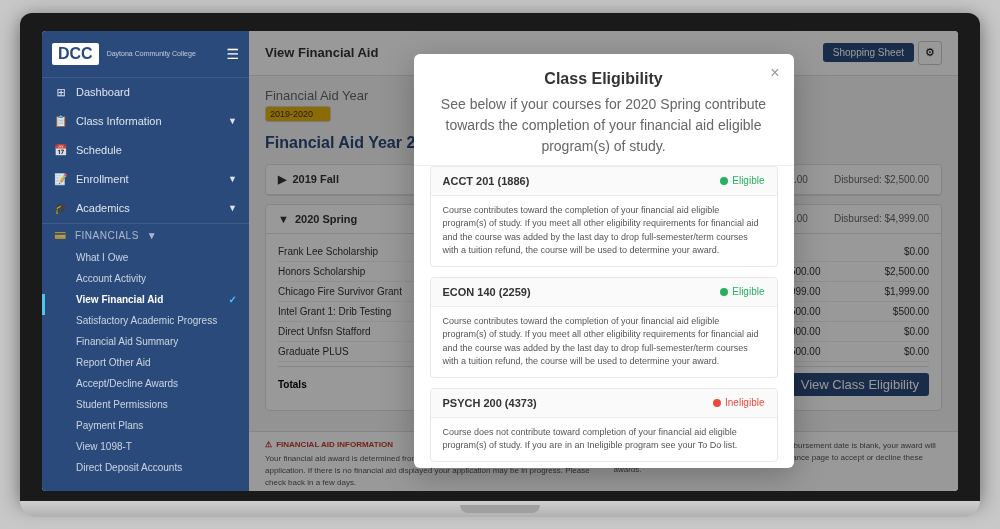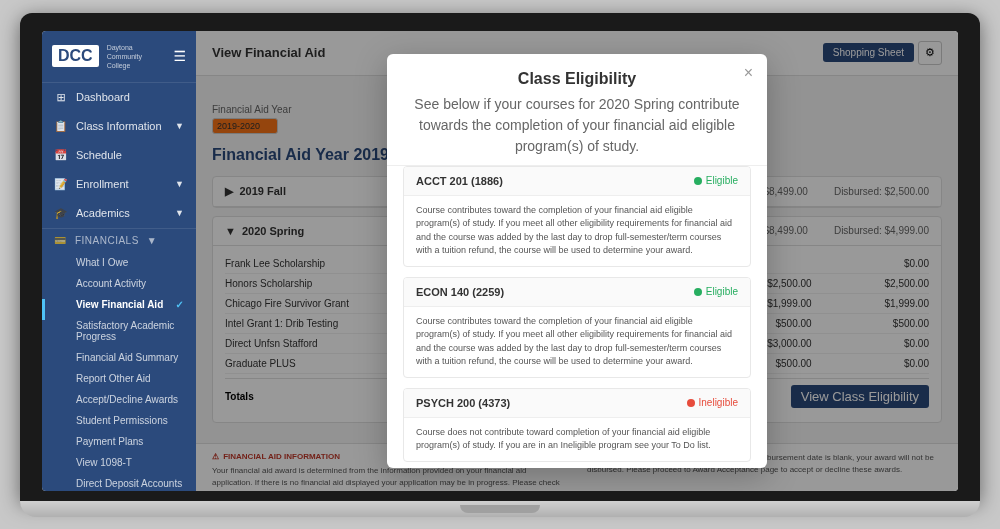--- a/index.html
+++ b/index.html
@@ -43,21 +43,21 @@
 
     .laptop-notch {
       width: 80px;
       height: 8px;
       background: #a0a0a0;
       border-radius: 0 0 8px 8px;
     }
 
     
     .sidebar {
-      width: 154px;
+      width: 207px;
       background: #2b4a7c;
       color: #fff;
       flex-shrink: 0;
       display: flex;
       flex-direction: column;
       overflow-y: auto;
     }
 
     .sidebar-logo {
       padding: 12px 10px;
@@ -182,32 +182,31 @@
     }
 
     .fa-year-header {
       display: flex;
       align-items: center;
       gap: 10px;
       margin-bottom: 12px;
     }
 
     .fa-label {
-      font-size: 10px;
+      font-size: 13px;
       color: #666;
-      margin-top: 16px;
     }
 
     .fa-select {
       font-size: 9px;
       color: #333;
       border: 1px solid #ccc;
       border-radius: 3px;
       padding: 2px 16px 2px 4px;
-      background: #f97316;
+      background: #eab308;
       appearance: none;
     }
 
     .fa-title {
       font-size: 16px;
       font-weight: bold;
       color: #2b4a7c;
       margin-bottom: 12px;
     }
 

